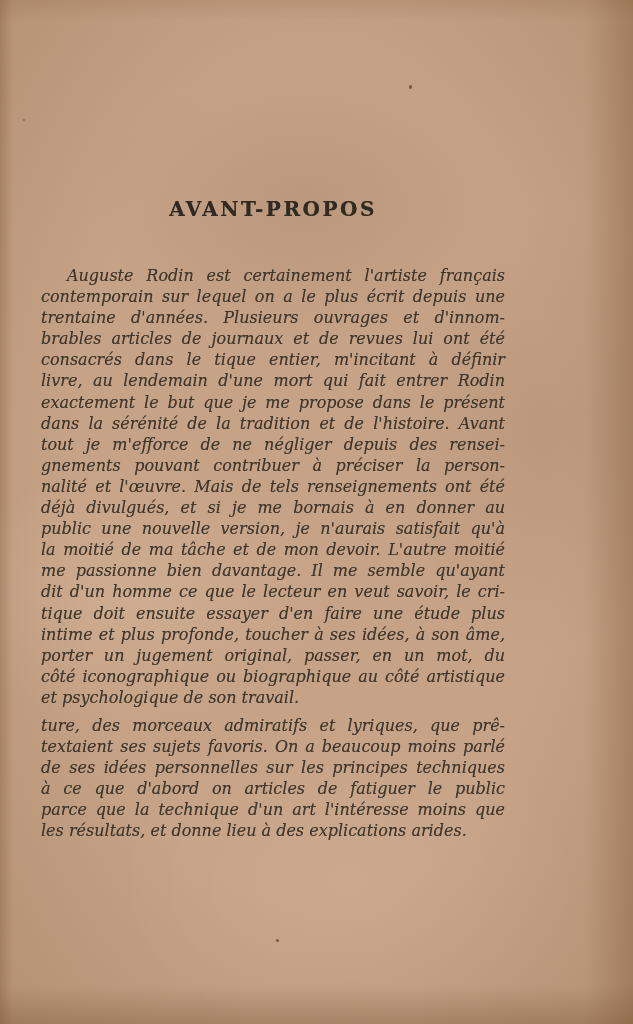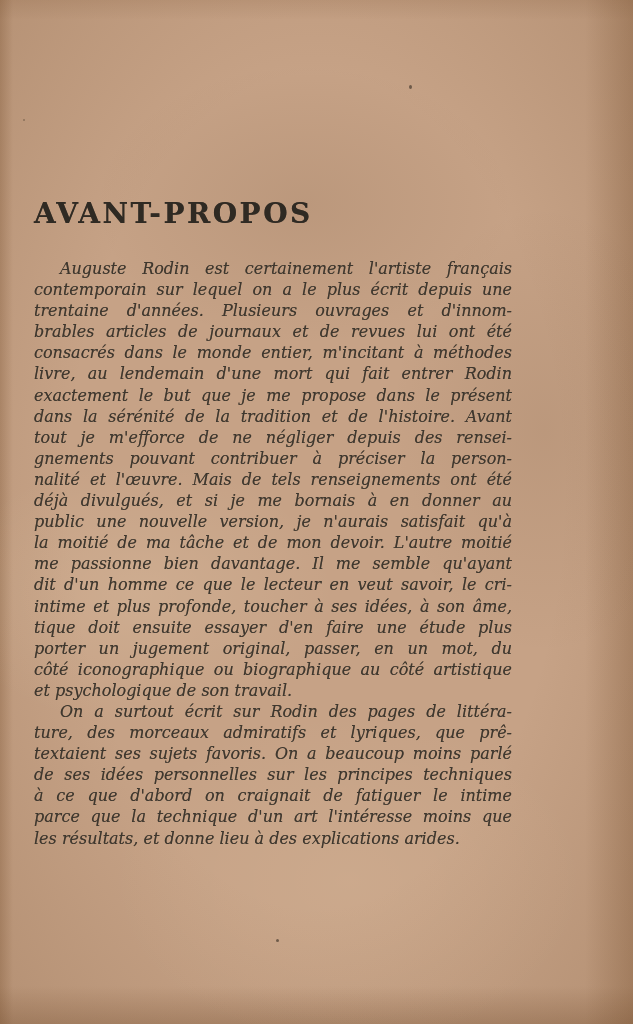--- a/index.html
+++ b/index.html
@@ -33,40 +33,40 @@
       linear-gradient(to left, rgba(118,78,44,0.32), rgba(0,0,0,0) 48px),
       linear-gradient(to bottom, rgba(118,78,44,0.14), rgba(0,0,0,0) 20px),
       linear-gradient(to top, rgba(108,70,40,0.30), rgba(0,0,0,0) 38px);
   }
   .title {
     position: absolute;
     top: 197px;
     left: 34px;
     width: 478px;
     margin: 0;
-    text-align: left;
+    text-align: center;
     font-family: "DejaVu Serif", serif;
-    font-size: 28px;
+    font-size: 20px;
     font-weight: bold;
     letter-spacing: 2.5px;
     color: var(--ink-dark, #2f2a23);
     text-shadow: 0 0 0.5px rgba(47,42,35,0.6);
   }
   .text-block {
     position: absolute;
     top: 258px;
     left: 34px;
     width: 478px;
     color: var(--ink, #3e372e);
     font-style: italic;
     font-size: 16px;
     text-shadow: 0 0 0.5px rgba(62,55,46,0.55);
   }
   .paragraph {
-    margin: 0;
+    margin: 7px;
   }
   .line {
     height: 21.1px;
     line-height: 21.1px;
     white-space: nowrap;
     text-align: justify;
     text-align-last: justify;
   }
   .line.last {
     text-align-last: left;
@@ -91,44 +91,43 @@
   <div class="texture"></div>
 
   <h1 class="title">AVANT-PROPOS</h1>
 
   <div class="text-block">
       <div class="paragraph">
         <div class="line first">Auguste Rodin est certainement l'artiste français</div>
         <div class="line">contemporain sur lequel on a le plus écrit depuis une</div>
         <div class="line">trentaine d'années. Plusieurs ouvrages et d'innom-</div>
         <div class="line">brables articles de journaux et de revues lui ont été</div>
-        <div class="line">consacrés dans le monde entier, m'incitant à méthodes</div>
+        <div class="line">consacrés dans le tique entier, m'incitant à définir</div>
         <div class="line">livre, au lendemain d'une mort qui fait entrer Rodin</div>
         <div class="line">exactement le but que je me propose dans le présent</div>
         <div class="line">dans la sérénité de la tradition et de l'histoire. Avant</div>
         <div class="line">tout je m'efforce de ne négliger depuis des rensei-</div>
         <div class="line">gnements pouvant contribuer à préciser la person-</div>
         <div class="line">nalité et l'œuvre. Mais de tels renseignements ont été</div>
         <div class="line">déjà divulgués, et si je me bornais à en donner au</div>
         <div class="line">public une nouvelle version, je n'aurais satisfait qu'à</div>
         <div class="line">la moitié de ma tâche et de mon devoir. L'autre moitié</div>
         <div class="line">me passionne bien davantage. Il me semble qu'ayant</div>
         <div class="line">dit d'un homme ce que le lecteur en veut savoir, le cri-</div>
+        <div class="line">tique doit ensuite essayer d'en faire une étude plus</div>
         <div class="line">intime et plus profonde, toucher à ses idées, à son âme,</div>
-        <div class="line">tique doit ensuite essayer d'en faire une étude plus</div>
         <div class="line">porter un jugement original, passer, en un mot, du</div>
         <div class="line">côté iconographique ou biographique au côté artistique</div>
         <div class="line last">et psychologique de son travail.</div>
       </div>
       <div class="paragraph">
-        <div class="line first">On a surtout écrit sur Rodin des pages de littéra-</div>
         <div class="line">ture, des morceaux admiratifs et lyriques, que prê-</div>
         <div class="line">textaient ses sujets favoris. On a beaucoup moins parlé</div>
         <div class="line">de ses idées personnelles sur les principes techniques</div>
-        <div class="line">à ce que d'abord on craignait de fatiguer le intime</div>
+        <div class="line">à ce que d'abord on articles de fatiguer le public</div>
         <div class="line">parce que la technique d'un art l'intéresse moins que</div>
         <div class="line last">les résultats, et donne lieu à des explications arides.</div>
       </div>
     </div>
 
   <div class="speck s1"></div>
   <div class="speck s2"></div>
   <div class="speck s3"></div>
 </div>
 

